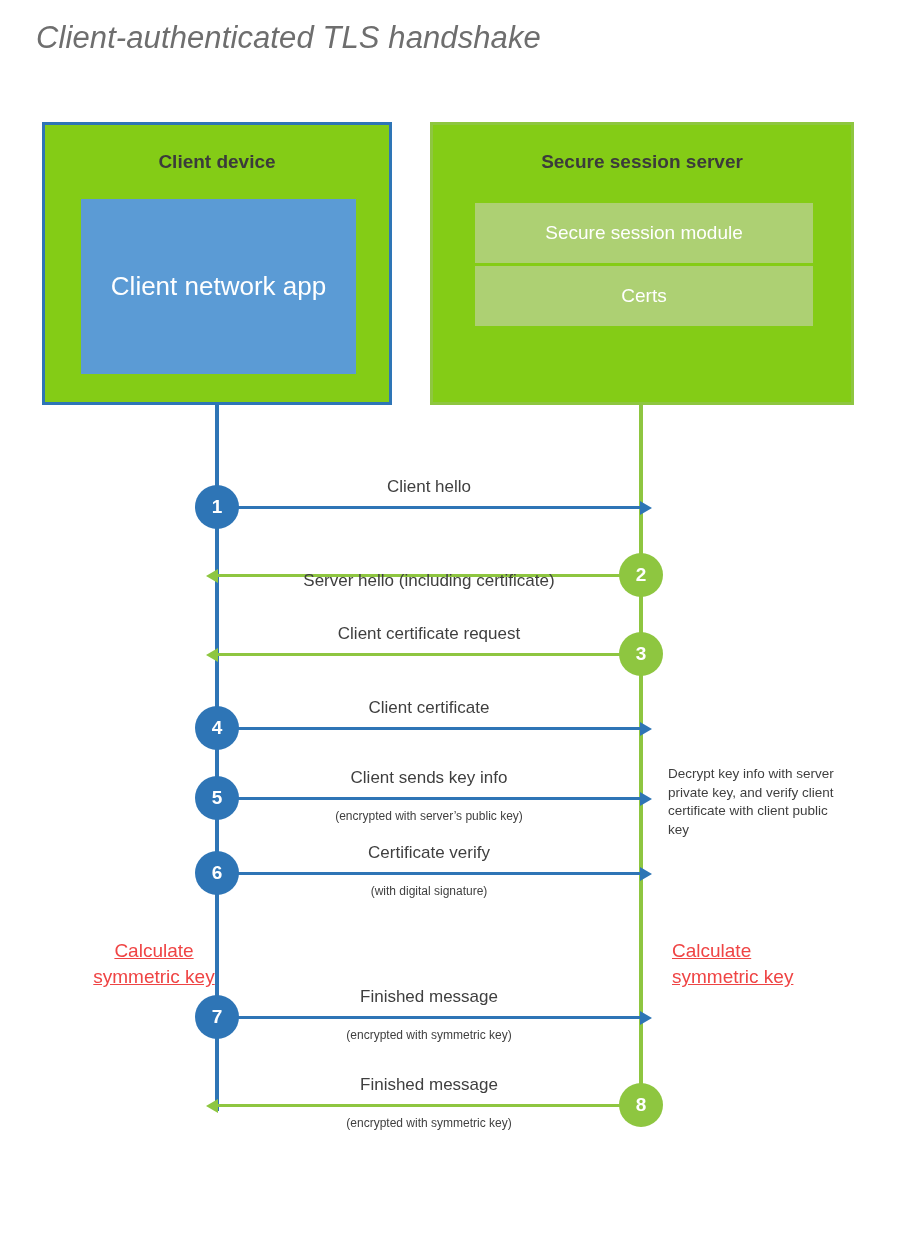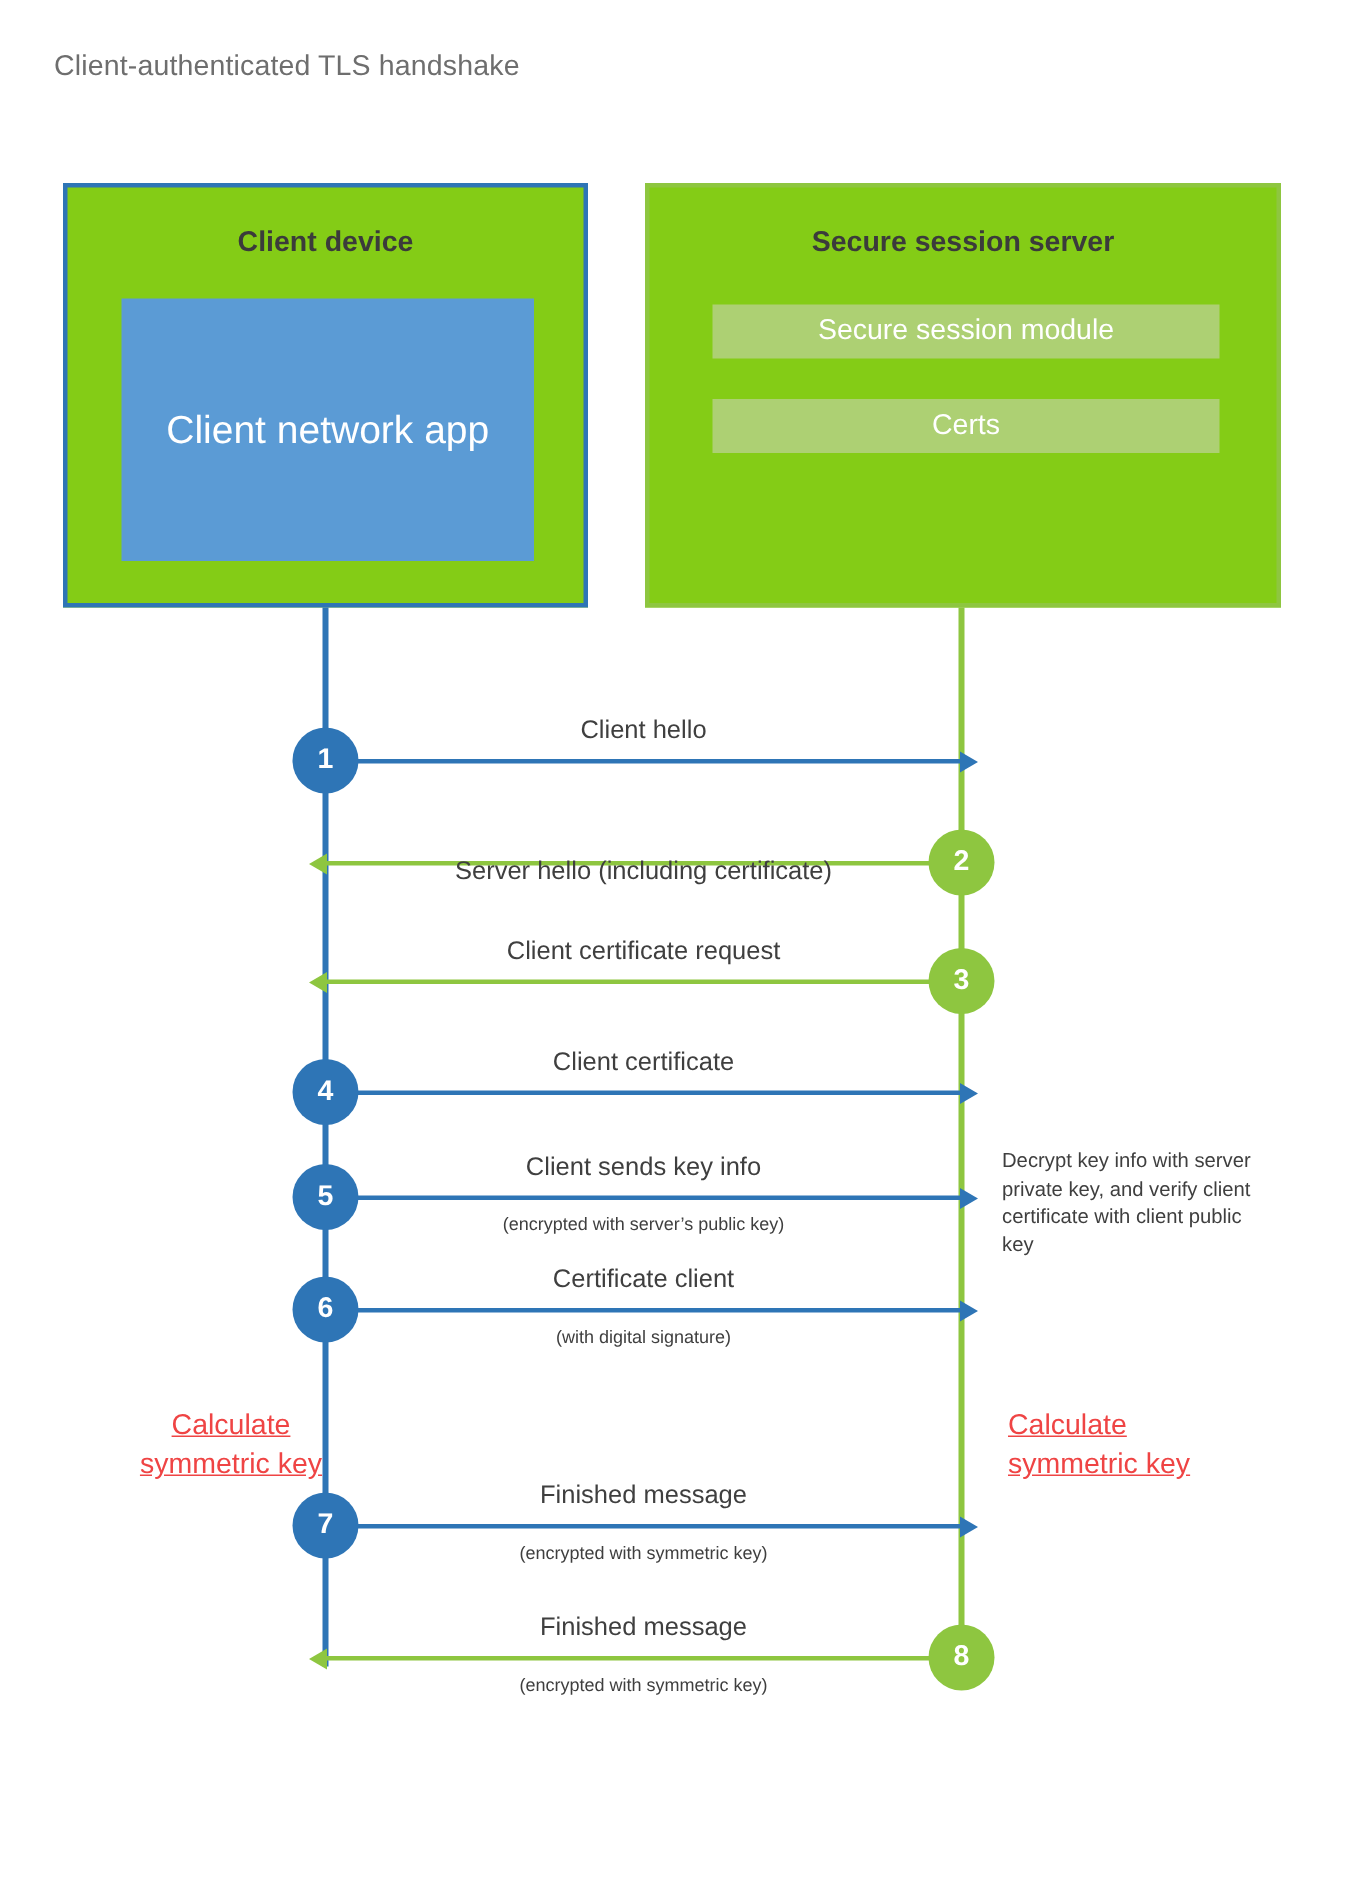--- a/index.html
+++ b/index.html
@@ -15,26 +15,27 @@
     overflow: hidden;
   }
   #diagram {
     position: absolute;
     left: 0; top: 0;
     width: 900px; height: 1256px;
   }
   .page-title {
     position: absolute;
     left: 36px;
-    top: 34px;
-    font-size: 19px;
+    top: 20px;
+    font-size: 31px;
     font-weight: 300;
     color: #6e6e6e;
     letter-spacing: 0.1px;
     white-space: nowrap;
+    font-style: italic;
   }
   
   .party-box {
     position: absolute;
     box-sizing: border-box;
     background: #84cc16;
   }
   #client-box {
     left: 42px; top: 122px;
     width: 350px; height: 283px;
@@ -66,21 +67,21 @@
     display: flex;
     align-items: center;
     justify-content: center;
     text-align: center;
     line-height: 1.35;
   }
   .server-bar {
     position: absolute;
     left: 42px;
     width: 338px;
-    height: 36px;
+    height: 60px;
     background: #add073;
     color: #ffffff;
     font-size: 19px;
     display: flex;
     align-items: center;
     justify-content: center;
     text-align: center;
   }
   #server-bar-0 { top: 78px; }
   #server-bar-1 { top: 141px; }
@@ -221,21 +222,21 @@
       <div class="step-circle client" style="top: 706px; left: 195px;">4</div>
       <div class="msg-arrow to-server" style="left: 217px; width: 424px; top: 797px;">
         <div class="head"></div>
       </div>
       <div class="msg-label" style="left: 217px; width: 424px; top: 768px;">Client sends key info</div>
       <div class="msg-sublabel" style="left: 217px; width: 424px; top: 809px;">(encrypted with server’s public key)</div>
       <div class="step-circle client" style="top: 776px; left: 195px;">5</div>
       <div class="msg-arrow to-server" style="left: 217px; width: 424px; top: 872px;">
         <div class="head"></div>
       </div>
-      <div class="msg-label" style="left: 217px; width: 424px; top: 843px;">Certificate client</div>
+      <div class="msg-label" style="left: 217px; width: 424px; top: 843px;">Certificate verify</div>
       <div class="msg-sublabel" style="left: 217px; width: 424px; top: 884px;">(with digital signature)</div>
       <div class="step-circle client" style="top: 851px; left: 195px;">6</div>
       <div class="msg-arrow to-server" style="left: 217px; width: 424px; top: 1016px;">
         <div class="head"></div>
       </div>
       <div class="msg-label" style="left: 217px; width: 424px; top: 987px;">Finished message</div>
       <div class="msg-sublabel" style="left: 217px; width: 424px; top: 1028px;">(encrypted with symmetric key)</div>
       <div class="step-circle client" style="top: 995px; left: 195px;">7</div>
       <div class="msg-arrow to-client" style="left: 217px; width: 424px; top: 1104px;">
         <div class="head"></div>

